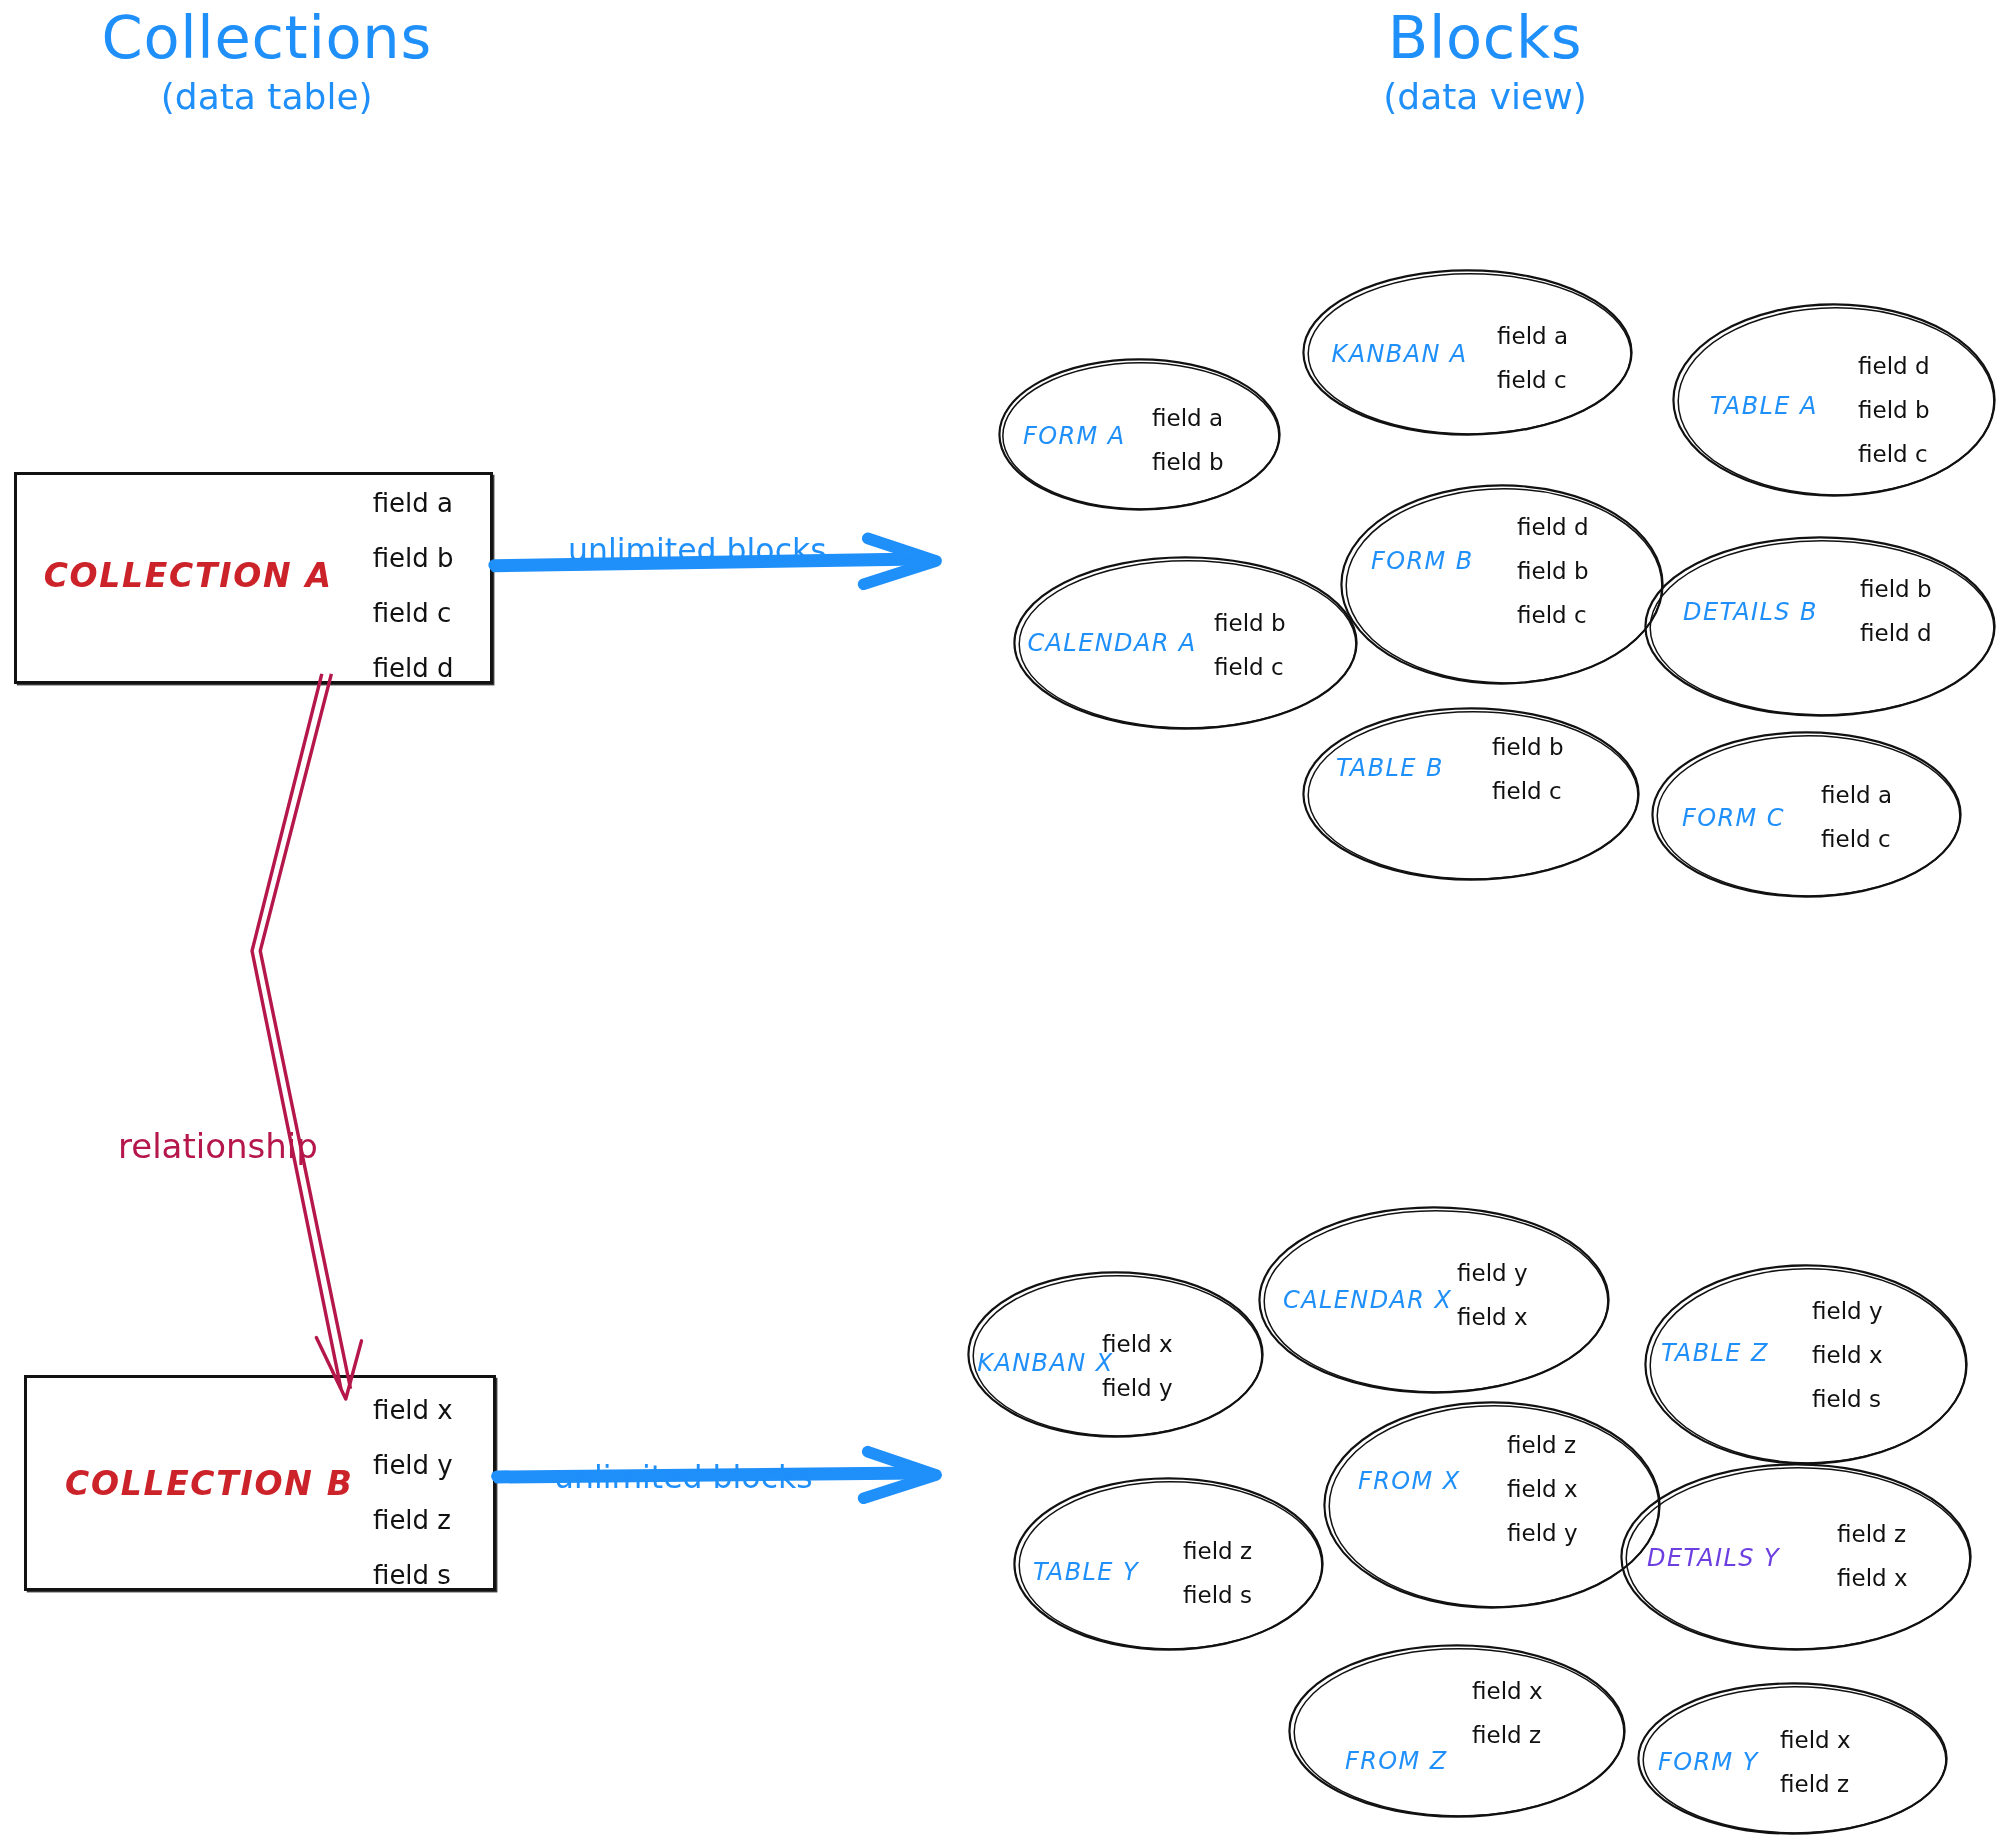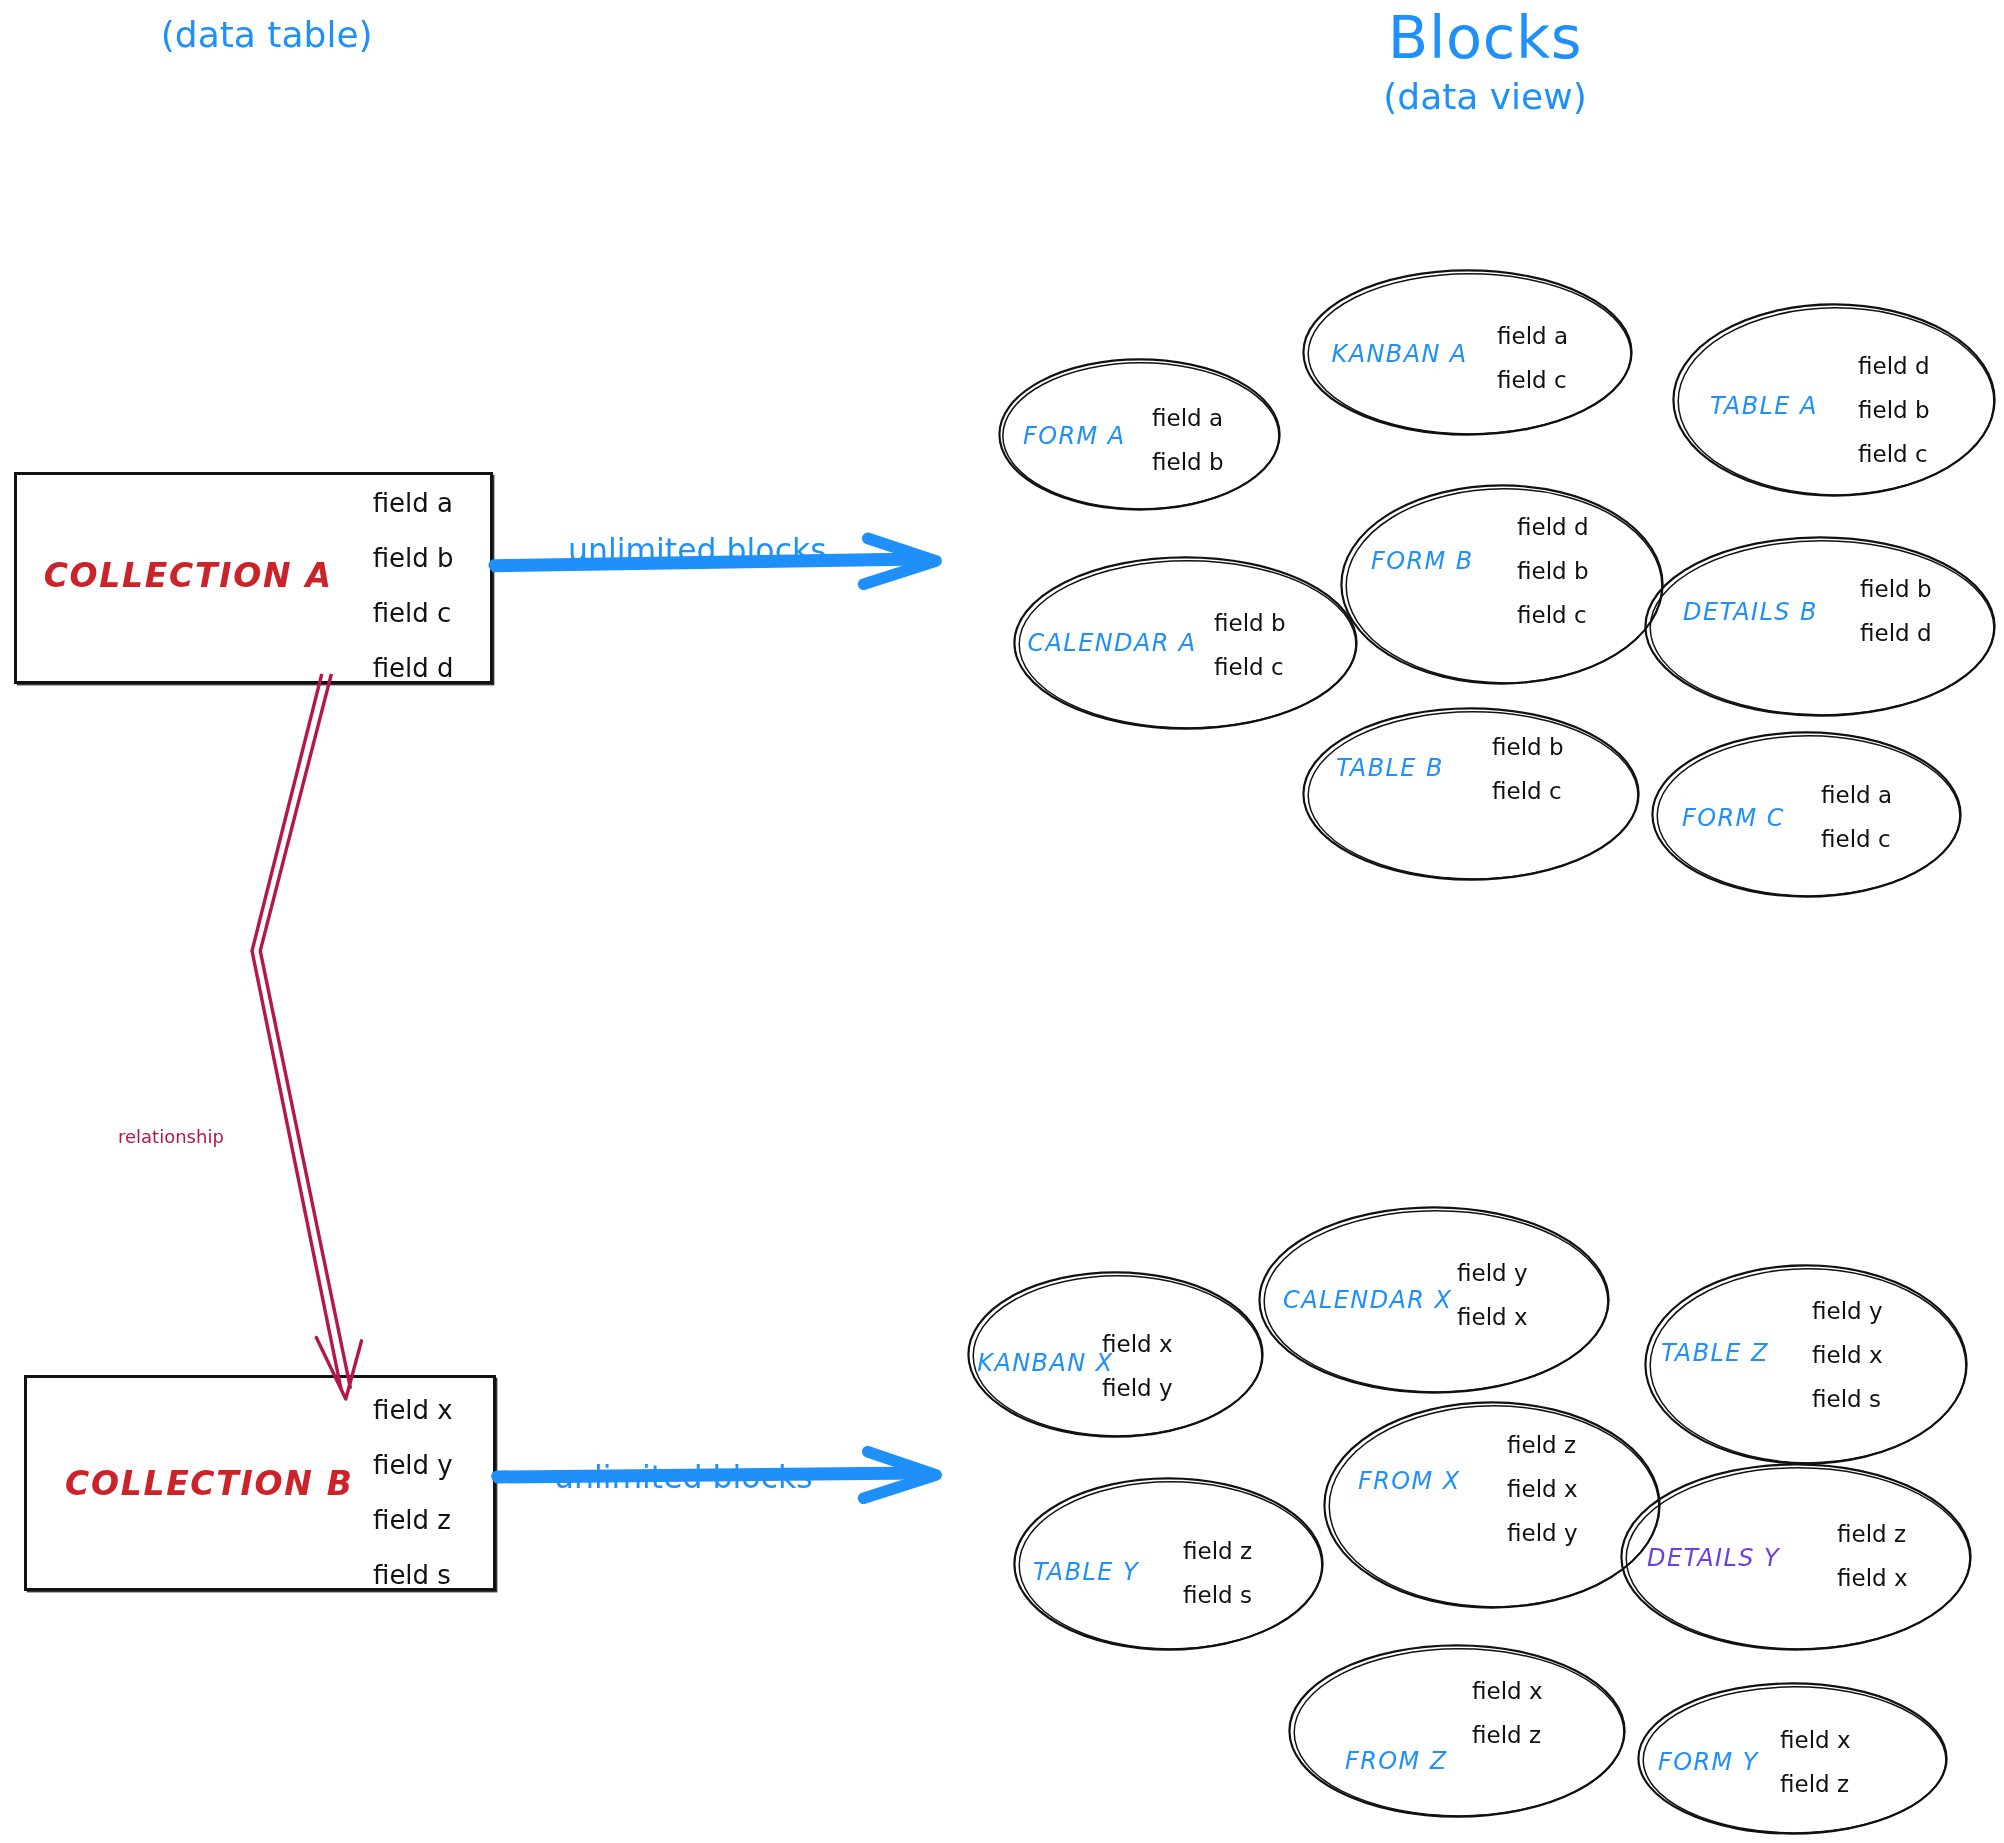--- a/index.html
+++ b/index.html
@@ -94,21 +94,21 @@
     white-space: nowrap;
     font-family: "DejaVu Sans", sans-serif;
     margin-top: 39px;
   }
   #label-unlimited-top    { left: 568px; top: 493px; }
   #label-unlimited-bottom { left: 554px; top: 1420px; }
 
   .rel-label {
     position: absolute;
     color: #b5174b;
-    font-size: 18px;
+    font-size: 34px;
     white-space: nowrap;
     font-family: "DejaVu Sans", sans-serif;
   }
   #label-relationship { left: 118px; top: 1126px; }
 
   
   .block {
     position: absolute;
   }
   .block .ellipse-svg {
@@ -136,20 +136,21 @@
     font-size: 23px;
     gap: 18px;
     font-family: "DejaVu Sans", sans-serif;
     white-space: nowrap;
   }
 </style>
 </head>
 <body>
 
 <div class="heading" id="heading-collections">
+  <span class="h-main">Collections</span>
   <span class="h-sub">(data table)</span>
 </div>
 
 <div class="heading" id="heading-blocks">
   <span class="h-main">Blocks</span>
   <span class="h-sub">(data view)</span>
 </div>
 
 <div class="collection-box" id="collection-a">
   <div class="collection-name">COLLECTION A</div>

